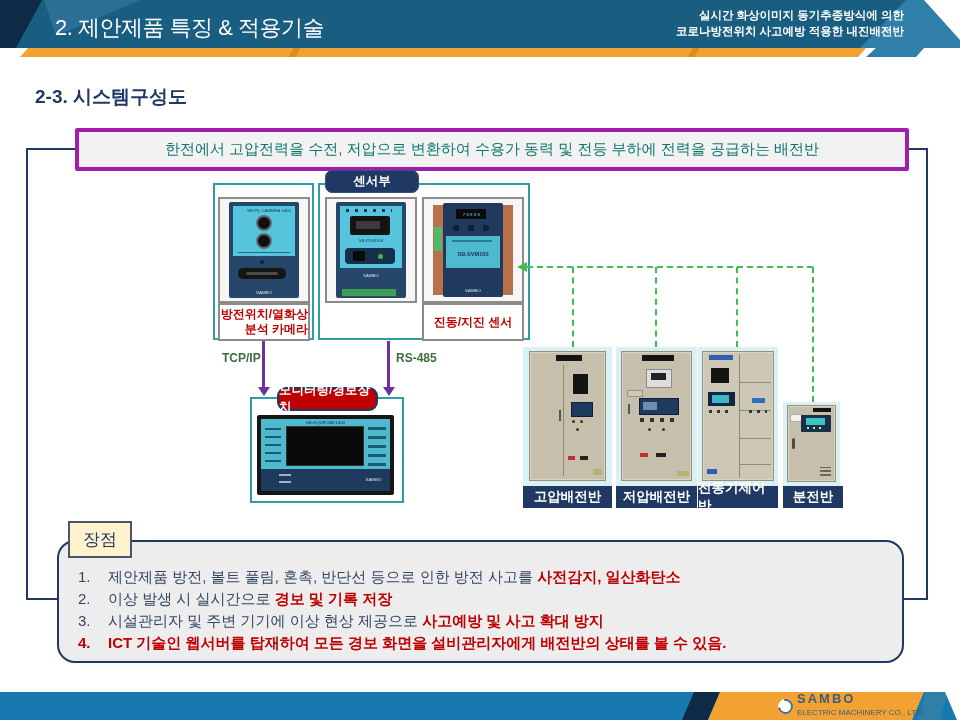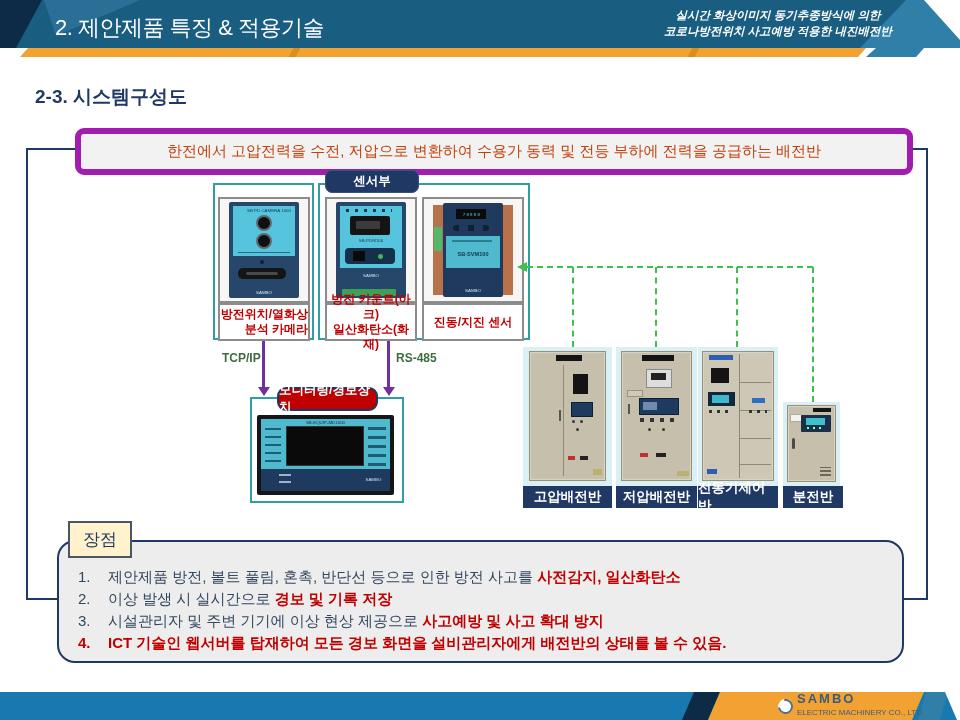--- a/index.html
+++ b/index.html
@@ -10,33 +10,33 @@
   .hdr-bar{left:0;top:0;width:960px;height:48px;background:#195D80;}
   .hdr-dark-left{left:0;top:0;width:42px;height:48px;background:#0D2B47;
       clip-path:polygon(0 0,42px 0,16px 48px,0 48px);}
   .hdr-sliver{left:44px;top:0;width:96px;height:38px;background:#2B6F96;
       clip-path:polygon(0 0,96px 0,12px 36px);}
   .hdr-light-right{left:860px;top:0;width:100px;height:48px;background:#2F7FA9;
       clip-path:polygon(46px 0,100px 0,100px 48px,0 48px);}
   .hdr-white-corner{left:916px;top:0;width:44px;height:48px;background:#ffffff;
       clip-path:polygon(8px 0,44px 0,44px 40px);}
   .hdr-title{left:55px;top:13px;color:#ffffff;font-size:22px;font-weight:normal;letter-spacing:-0.5px;}
-  .hdr-sub{right:68px;top:7px;text-align:center;color:#ffffff;font-size:11.5px;font-weight:bold;line-height:16px;font-style:italic;}
+  .hdr-sub{right:56px;top:7px;text-align:right;color:#ffffff;font-size:11.5px;font-weight:bold;line-height:16px;}
   .hdr-orange{left:20px;top:48px;width:848px;height:9px;background:#F2A233;
       clip-path:polygon(8px 0,846px 0,838px 100%,0 100%);}
   .hdr-orange-notch{top:48px;width:7px;height:9px;background:#D98E1F;transform:skewX(-28deg);}
   .hdr-orange-light{left:866px;top:48px;width:58px;height:9px;background:#2F7FA9;
       clip-path:polygon(10px 0,58px 0,50px 100%,0 100%);}
   
   .sec-title{left:35px;top:84px;color:#1F3864;font-size:19px;font-weight:bold;}
   
   .outer-box{left:26px;top:148px;width:898px;height:448px;border:2px solid #1F3864;}
-  .banner{left:75px;top:128px;width:826px;height:35px;background:#F2F2F2;border:6px solid #a21caf;
-      border-radius:9px;display:flex;align-items:center;justify-content:center;
-      color:#c2410c;font-size:15px;}
+  .banner{left:75px;top:128px;width:826px;height:35px;background:#F2F2F2;border:4px solid #a21caf;
+      border-radius:2px;display:flex;align-items:center;justify-content:center;
+      color:#0f766e;font-size:15px;}
   .sensor-box{top:183px;height:153px;border:2px solid #2E9EA4;background:#ffffff;}
   .badge{display:flex;align-items:center;justify-content:center;font-weight:bold;color:#fff;}
   .sensor-badge{left:325px;top:170px;width:92px;height:21px;background:#1F3864;border:1px solid #39517e;
       border-radius:7px;font-size:12.5px;}
   .dev-frame{top:197px;height:102px;border:2px solid #8C8C8C;background:#F7F6F4;}
   .dev-caption{top:303px;height:34px;border:2px solid #8C8C8C;background:#ffffff;
       display:flex;flex-direction:column;align-items:center;justify-content:center;
       color:#C00000;font-weight:bold;font-size:12px;line-height:15px;text-align:center;}
   .micro{font-size:8px;white-space:nowrap;transform:scale(0.55);transform-origin:50% 50%;}
   .micro2{font-size:8px;white-space:nowrap;transform:scale(0.7);transform-origin:50% 50%;}
@@ -146,24 +146,20 @@
         <div class="abs micro" style="left:0;right:0;top:30px;text-align:center;color:#14364F;">SB-PDM100</div>
         <div class="abs" style="left:5px;top:42px;width:50px;height:16px;background:#15304a;border-radius:4px;">
           <div class="abs" style="left:8px;top:3px;width:12px;height:10px;background:#0a0a0a;"></div>
           <div class="abs" style="right:12px;top:6px;width:5px;height:5px;border-radius:50%;background:#47b45a;"></div>
         </div>
       </div>
       <div class="abs micro" style="left:0;right:0;top:69px;text-align:center;color:#cfe3ef;">SAMBO</div>
       <div class="abs" style="left:6px;bottom:2px;width:54px;height:7px;background:#3F9E57;border-radius:1px;"></div>
     </div>
   </div>
-  <div class="abs dev-caption" style="left:325px;width:88px;">
-    <span>방전 카운트(아크)</span>
-    <span>일산화탄소(화재)</span>
-  </div>
 
   <div class="abs dev-frame" style="left:422px;width:98px;">
     <div class="abs" style="left:9px;top:6px;bottom:6px;width:10px;background:#B8714B;"></div>
     <div class="abs" style="right:9px;top:6px;bottom:6px;width:10px;background:#B8714B;"></div>
     <div class="abs" style="left:10px;top:28px;width:8px;height:24px;background:#57B769;"></div>
     <div class="abs" style="left:19px;right:19px;top:4px;bottom:4px;background:#1F3A5C;border-radius:2px;">
       <div class="abs" style="left:13px;top:6px;width:30px;height:10px;background:#0b0b0b;">
         <div class="abs micro" style="left:0;right:0;top:1px;text-align:center;color:#58d0d8;">7 8 8 8 8</div>
       </div>
       <div class="abs" style="left:10px;top:22px;width:36px;height:6px;background:repeating-linear-gradient(90deg,#0e2233 0 6px,transparent 6px 15px);border-radius:3px;"></div>

